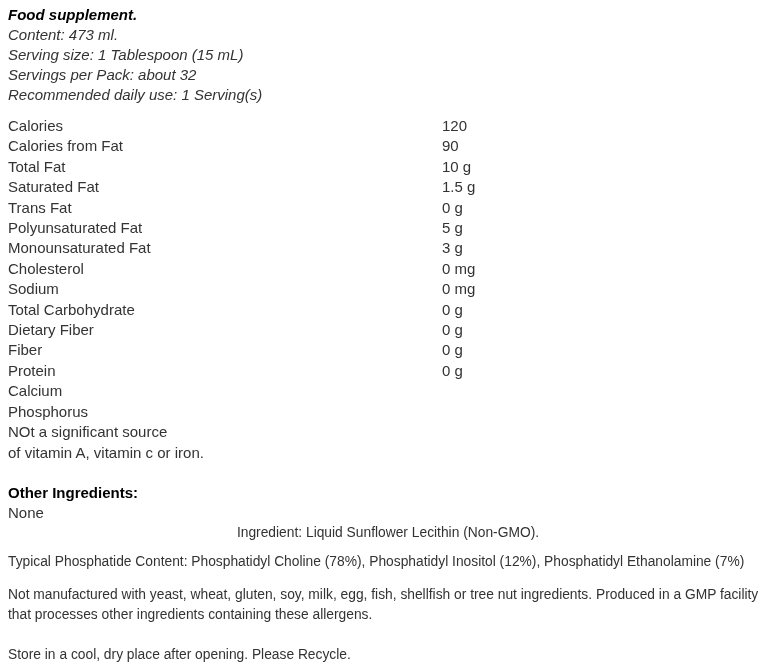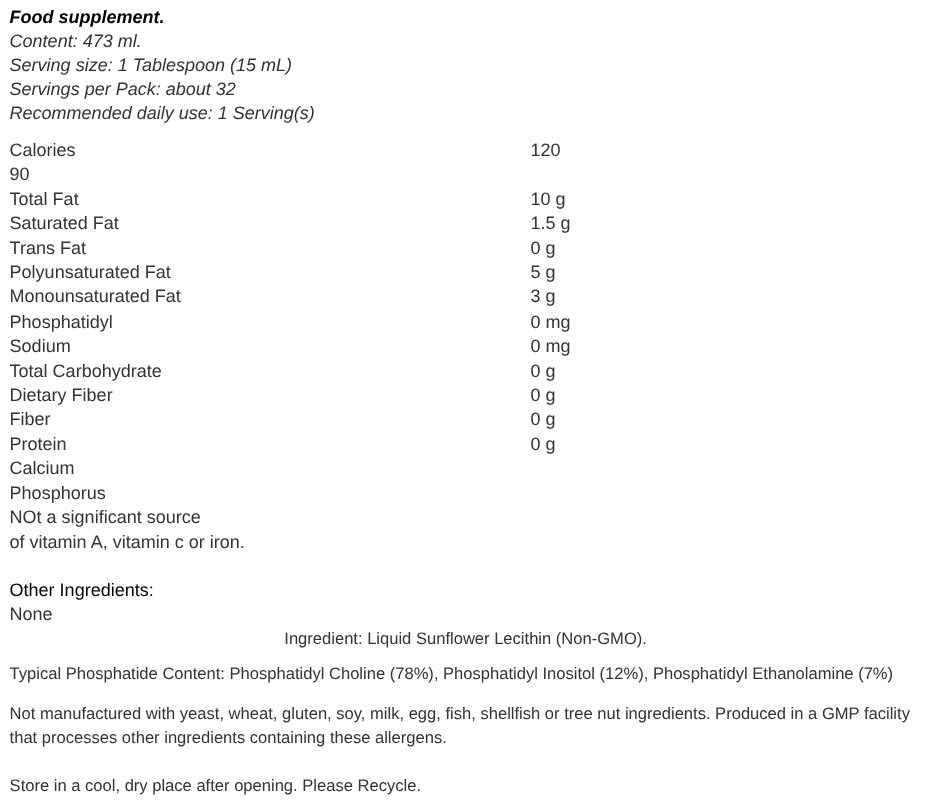--- a/index.html
+++ b/index.html
@@ -40,21 +40,21 @@
     width: 434px;
   }
   .fvalue {
     flex: none;
   }
   .note-line {
     line-height: 20.4px;
   }
   .oi-heading {
     margin: 20px 0 0 0;
-    font-weight: 400;
+    font-weight: 700;
     color: #000000;
     line-height: 20px;
   }
   .oi-value {
     margin: 0;
     line-height: 20px;
   }
   .para {
     margin: 0;
     font-size: 13.8px;
@@ -79,20 +79,21 @@
   </section>
 
   <section class="facts" id="nutrition-table">
 
   <div class="frow">
     <span class="flabel">Calories</span>
     <span class="fvalue">120</span>
   </div>
 
   <div class="frow">
+    <span class="flabel">Calories from Fat</span>
     <span class="fvalue">90</span>
   </div>
 
   <div class="frow">
     <span class="flabel">Total Fat</span>
     <span class="fvalue">10 g</span>
   </div>
 
   <div class="frow">
     <span class="flabel">Saturated Fat</span>
@@ -108,21 +109,21 @@
     <span class="flabel">Polyunsaturated Fat</span>
     <span class="fvalue">5 g</span>
   </div>
 
   <div class="frow">
     <span class="flabel">Monounsaturated Fat</span>
     <span class="fvalue">3 g</span>
   </div>
 
   <div class="frow">
-    <span class="flabel">Phosphatidyl</span>
+    <span class="flabel">Cholesterol</span>
     <span class="fvalue">0 mg</span>
   </div>
 
   <div class="frow">
     <span class="flabel">Sodium</span>
     <span class="fvalue">0 mg</span>
   </div>
 
   <div class="frow">
     <span class="flabel">Total Carbohydrate</span>

